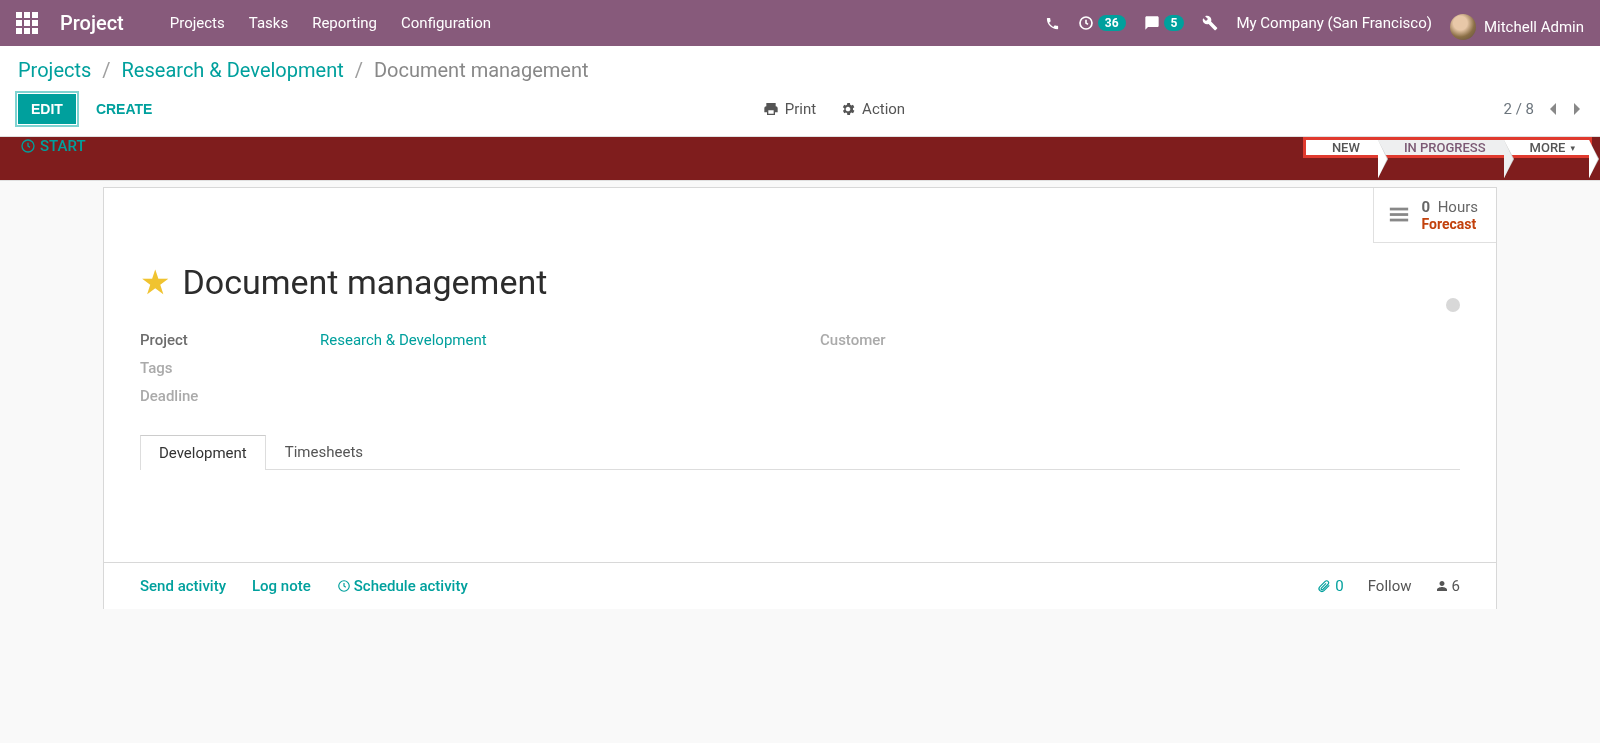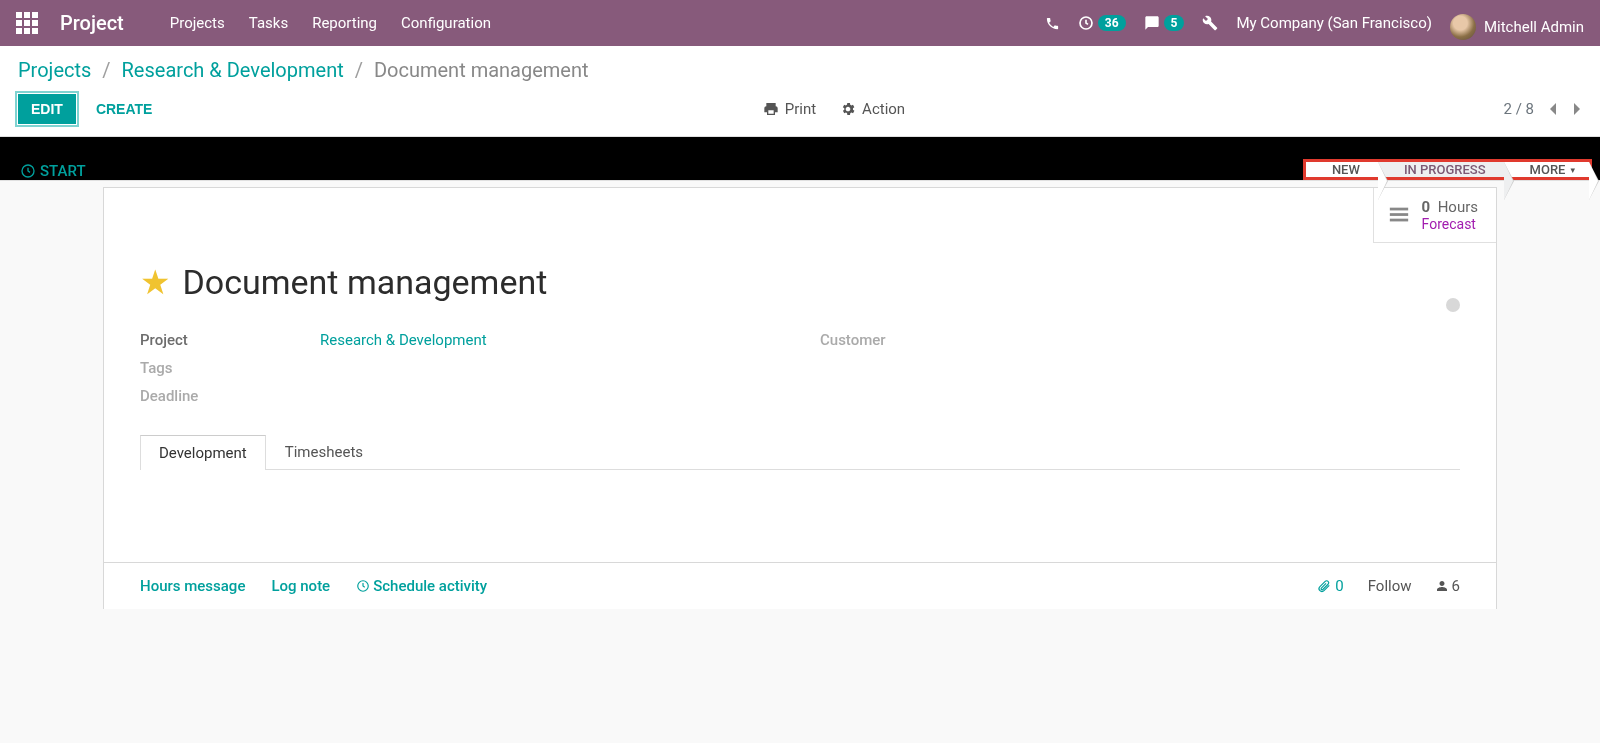--- a/index.html
+++ b/index.html
@@ -23,35 +23,35 @@
 .breadcrumb-bar a { color: #00a09d; text-decoration: none; cursor: pointer; }
 .breadcrumb-bar .sep { color: #9e9e9e; margin: 0 6px; }
 .breadcrumb-bar .current { color: #888; }
 .cp-bottom { display: flex; align-items: center; padding: 0 18px 12px 18px; }
 .btn-primary { background: #00a09d; color: #fff; border: 1px solid #00a09d; padding: 6px 12px; font-size: 14px; font-weight: bold; cursor: pointer; outline: 2px solid #7fd3d1; outline-offset: 1px; }
 .btn-link { background: none; border: none; color: #00a09d; font-weight: bold; font-size: 14px; cursor: pointer; padding: 6px 12px; margin-left: 8px; }
 .cp-center { flex:1; display: flex; justify-content: center; gap: 24px; }
 .cp-action { color: #555; cursor: pointer; font-size: 15px; display: flex; align-items: center; gap: 6px; }
 .pager { display: flex; align-items: center; gap: 14px; color: #6c757d; font-size: 15px; }
 .pager-arrow { color: #888; font-size: 18px; cursor: pointer; }
-.statusbar-row { background: #000000; border-bottom: 1px solid #e0e0e0; display: flex; align-items: flex-end; height: 44px; padding-left: 20px; }
+.statusbar-row { background: #7f1d1d; border-bottom: 1px solid #e0e0e0; display: flex; align-items: flex-start; height: 44px; padding-left: 20px; }
 .start-btn { color:#00a09d; display: flex; align-items: center; gap: 4px; font-weight: 500; font-size: 15px; cursor: pointer; }
 .statusbar { margin-left: auto; display: flex; border: 3px solid #e03a2e; margin-right: 8px; }
 .status-step { position: relative; padding: 0 18px 0 26px; display: flex; align-items: center; font-size: 13px; font-weight: 500; color: #555; background: #fff; cursor: pointer; }
 .status-step.active { background: #eeeff0; color: #7c5974; }
 .status-step::after { content:''; position:absolute; right:-9px; top:0; width:0; height:0; border-top: 19px solid transparent; border-bottom: 19px solid transparent; border-left: 9px solid #fff; z-index:2; }
 .status-step::before { content:''; position:absolute; right:-10px; top:0; width:0; height:0; border-top: 19px solid transparent; border-bottom: 19px solid transparent; border-left: 10px solid #ccc; z-index:1; }
 .status-step.active::after { border-left-color: #eeeff0; }
 .status-step.more .caret-down { margin-left:5px; font-size:9px; }
 .content-wrap { display: flex; justify-content: center; padding: 0; }
 .form-sheet { background: #fff; border: 1px solid #d8d8d8; width: 1394px; margin: 6px 0 0 0; position: relative; }
 .stat-box { position: absolute; top:0; right:0; border-left: 1px solid #e0e0e0; border-bottom: 1px solid #e0e0e0; padding: 10px 18px 10px 48px; display: flex; align-items: center; gap: 12px; cursor: pointer; }
 .stat-icon { position:absolute; left:14px; color:#888; font-size:20px; }
 .stat-text .val { color: #666; font-size: 15px; }
-.stat-text .lbl { color: #a21caf; font-size: 14px; }
+.stat-text .lbl { color: #c2410c; font-size: 14px; font-weight: bold; }
 .sheet-inner { padding: 24px 36px 20px 36px; }
 .title-row { display: flex; align-items: center; gap: 12px; margin-top: 50px; margin-bottom: 24px; }
 .star { color: #f0c330; font-size: 34px; cursor: pointer; }
 .task-title { font-size: 34px; color: #2c2c2c; font-weight: 400; }
 .kanban-dot { position:absolute; right: 36px; top: 110px; width: 14px; height:14px; border-radius:50%; background:#d8d8d8; cursor:pointer; }
 .fields-grid { display: flex; gap: 40px; margin-bottom: 24px; }
 .fields-col { flex:1; }
 .field-row { display: flex; padding: 5px 0; font-size: 15px; }
 .field-label { width: 180px; color: #6d6d6d; font-weight: 500; }
 .field-label.muted { color: #aaa; }
@@ -224,21 +224,21 @@
       <div class="tabs">
         <div class="tab active">Development</div>
         <div class="tab">Timesheets</div>
       </div>
       <div class="tab-content"></div>
     </div>
   </div>
 </div>
 
 <div class="chatter">
-  <a>Hours message</a>
+  <a>Send activity</a>
   <a>Log note</a>
   <a>
     <svg width="14" height="14" viewBox="0 0 24 24" fill="none" stroke="#00a09d" stroke-width="2" style="display:inline; vertical-align:-2px; margin-right:3px;">
         <circle cx="12" cy="12" r="9"></circle>
         <path d="M12 7v5l3 2"></path>
       </svg><span>Schedule activity</span>
   </a>
   <div class="chatter-right">
     <span>
       <svg width="14" height="14" viewBox="0 0 24 24" fill="none" stroke="#00a09d" stroke-width="2">

